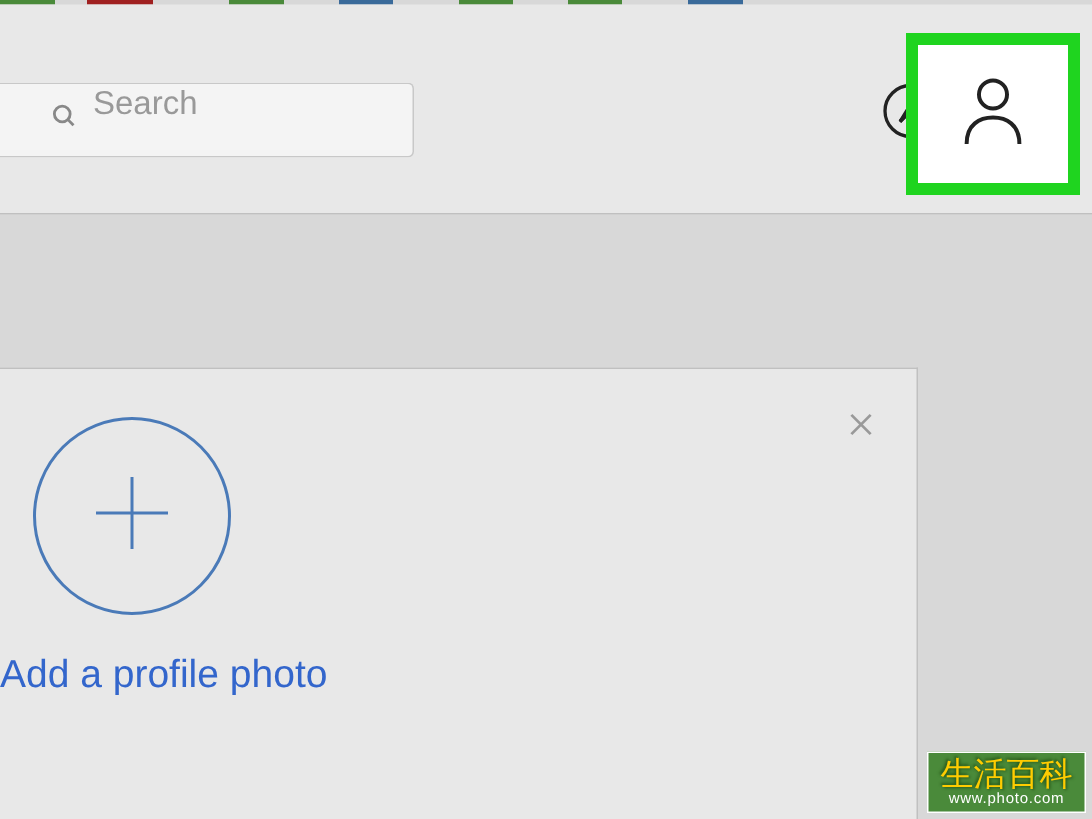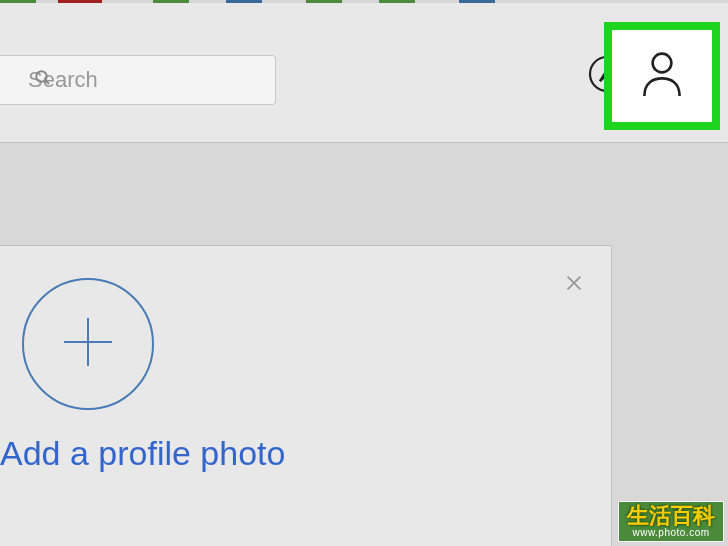--- a/index.html
+++ b/index.html
@@ -50,21 +50,22 @@
       position: absolute;
       top: 52px;
       left: 0;
       width: 276px;
       height: 50px;
       background: #f4f4f4;
       border: 1px solid #c8c8c8;
       border-left: none;
       border-radius: 0 4px 4px 0;
       display: flex;
-      align-items: center;
+      align-items: flex-start;
+      padding-left: 34px;
     }
     .search-icon {
       position: absolute;
       left: 34px;
       top: 50%;
       transform: translateY(-50%);
       color: #888;
     }
     .search-input {
       border: none;
@@ -134,41 +135,41 @@
       border-radius: 50%;
       display: flex;
       align-items: center;
       justify-content: center;
       cursor: pointer;
     }
     .add-photo-text {
       position: absolute;
       top: 188px;
       left: 0;
-      font-size: 34px;
+      font-size: 26px;
       color: #3366cc;
       cursor: pointer;
       font-weight: 300;
     }
     .watermark {
       position: absolute;
       bottom: 4px;
       right: 4px;
       background: #4a8a3a;
       padding: 3px 8px;
       border: 1px solid #fff;
       display: flex;
       flex-direction: column;
       align-items: center;
       justify-content: center;
     }
     .watermark-text-top {
       color: #ffcc00;
       font-size: 22px;
-      font-weight: bold;
+      font-weight: normal;
       text-shadow: 1px 1px 2px #2a5a1a, -1px -1px 2px #2a5a1a;
       line-height: 1;
     }
     .watermark-text-bottom {
       color: #fff;
       font-size: 10px;
       letter-spacing: 0.5px;
     }
   </style>
 </head>

